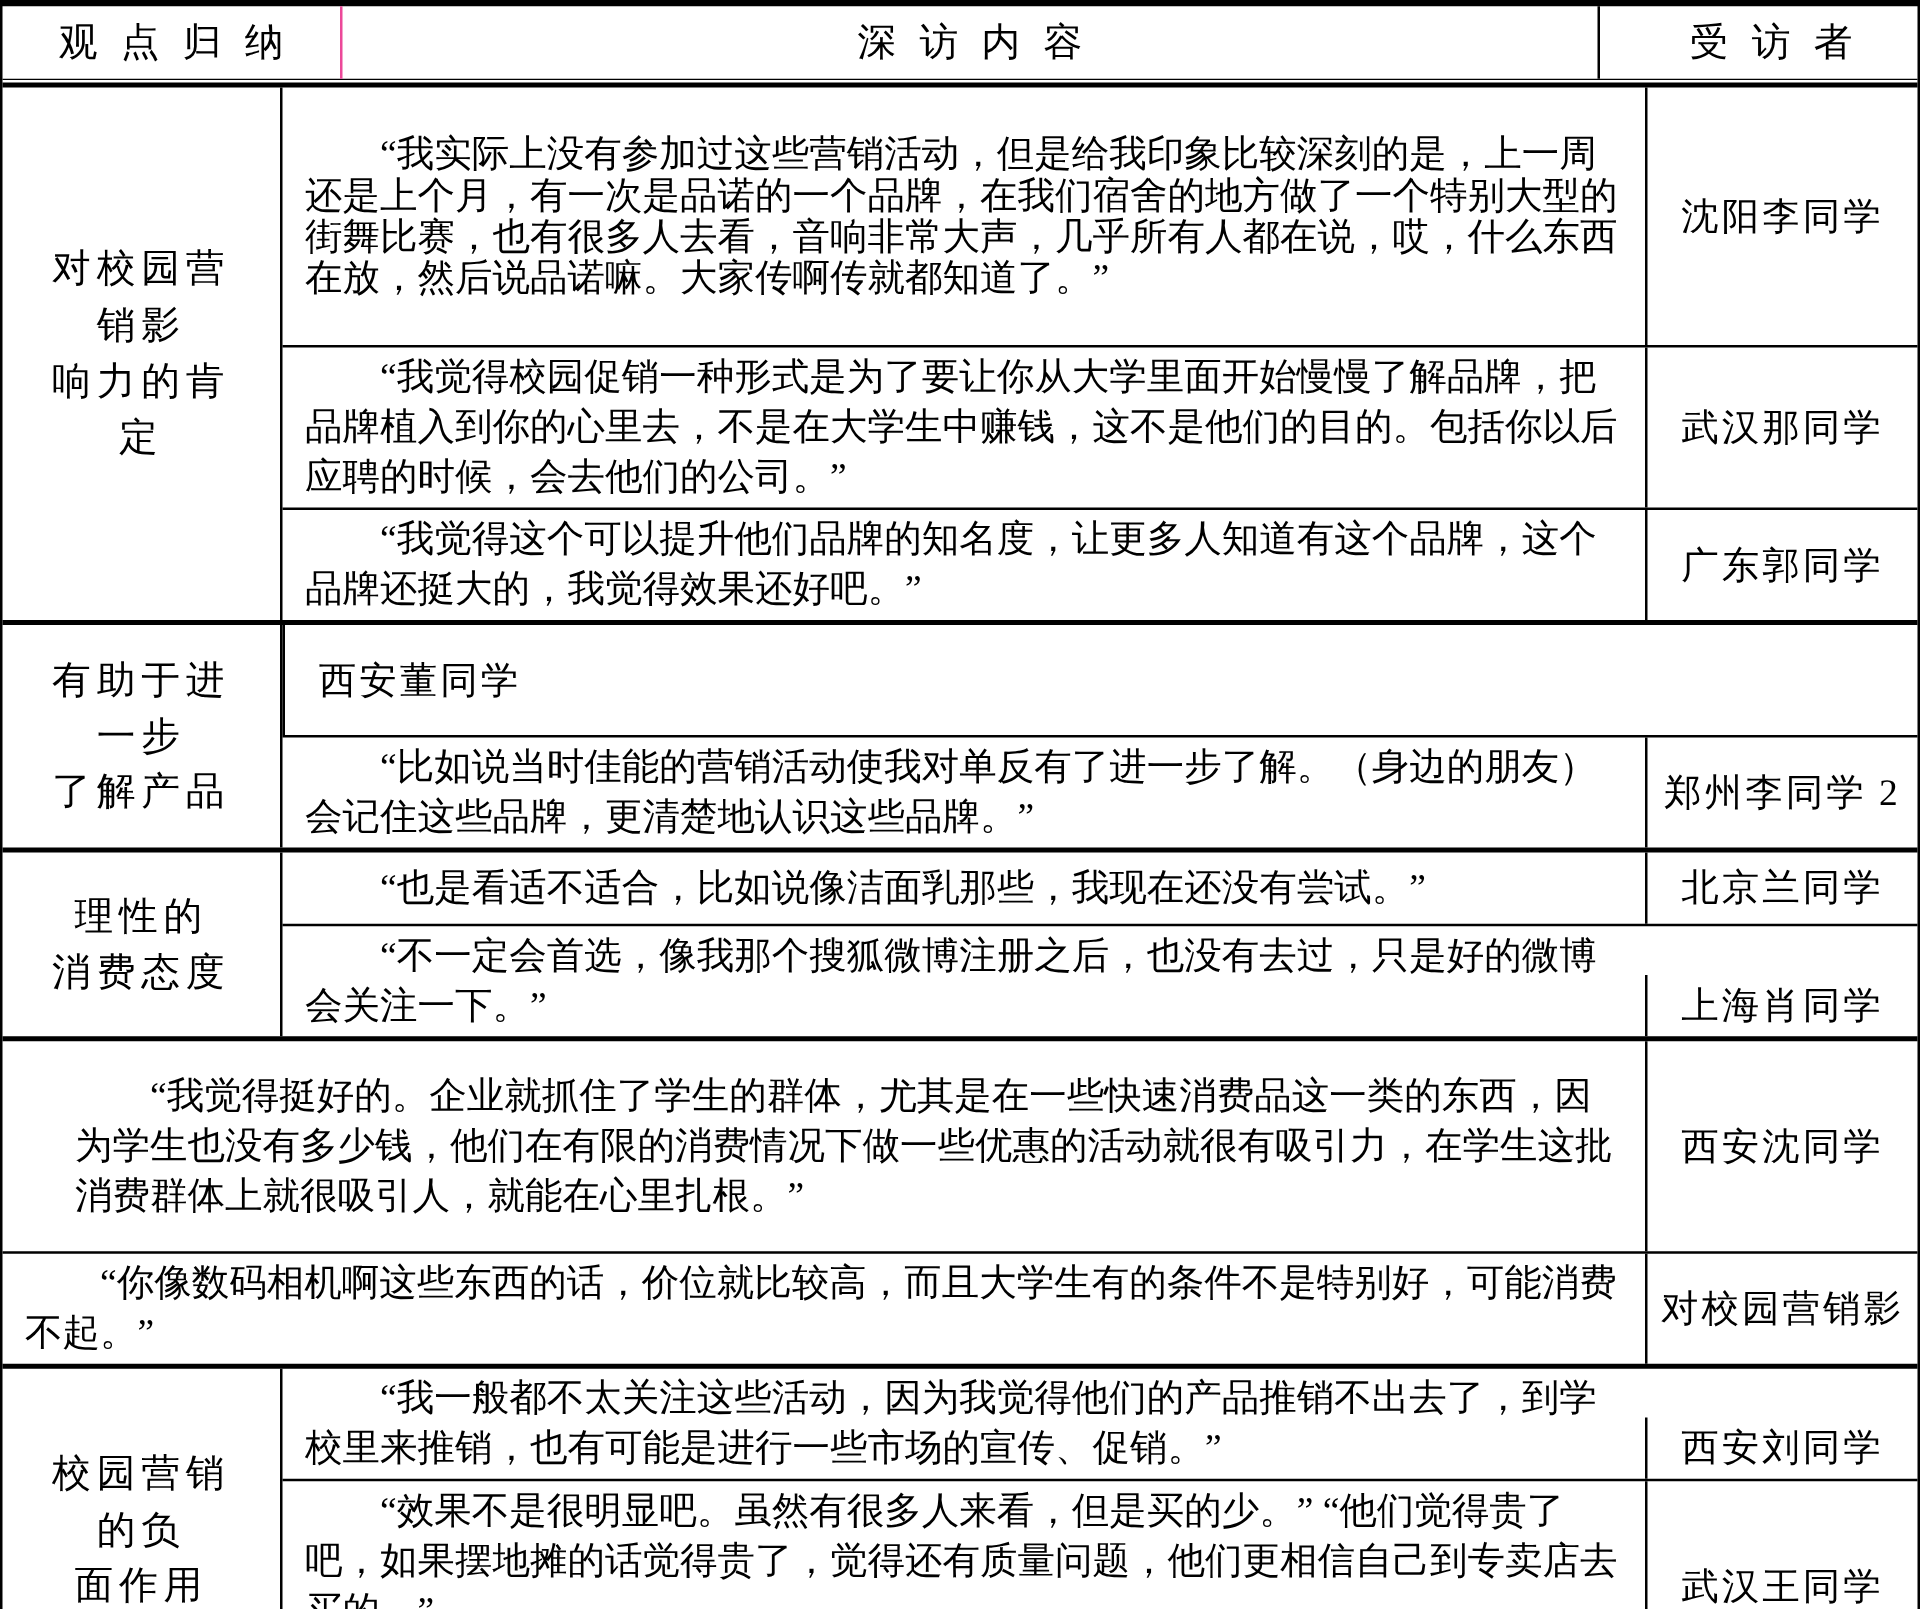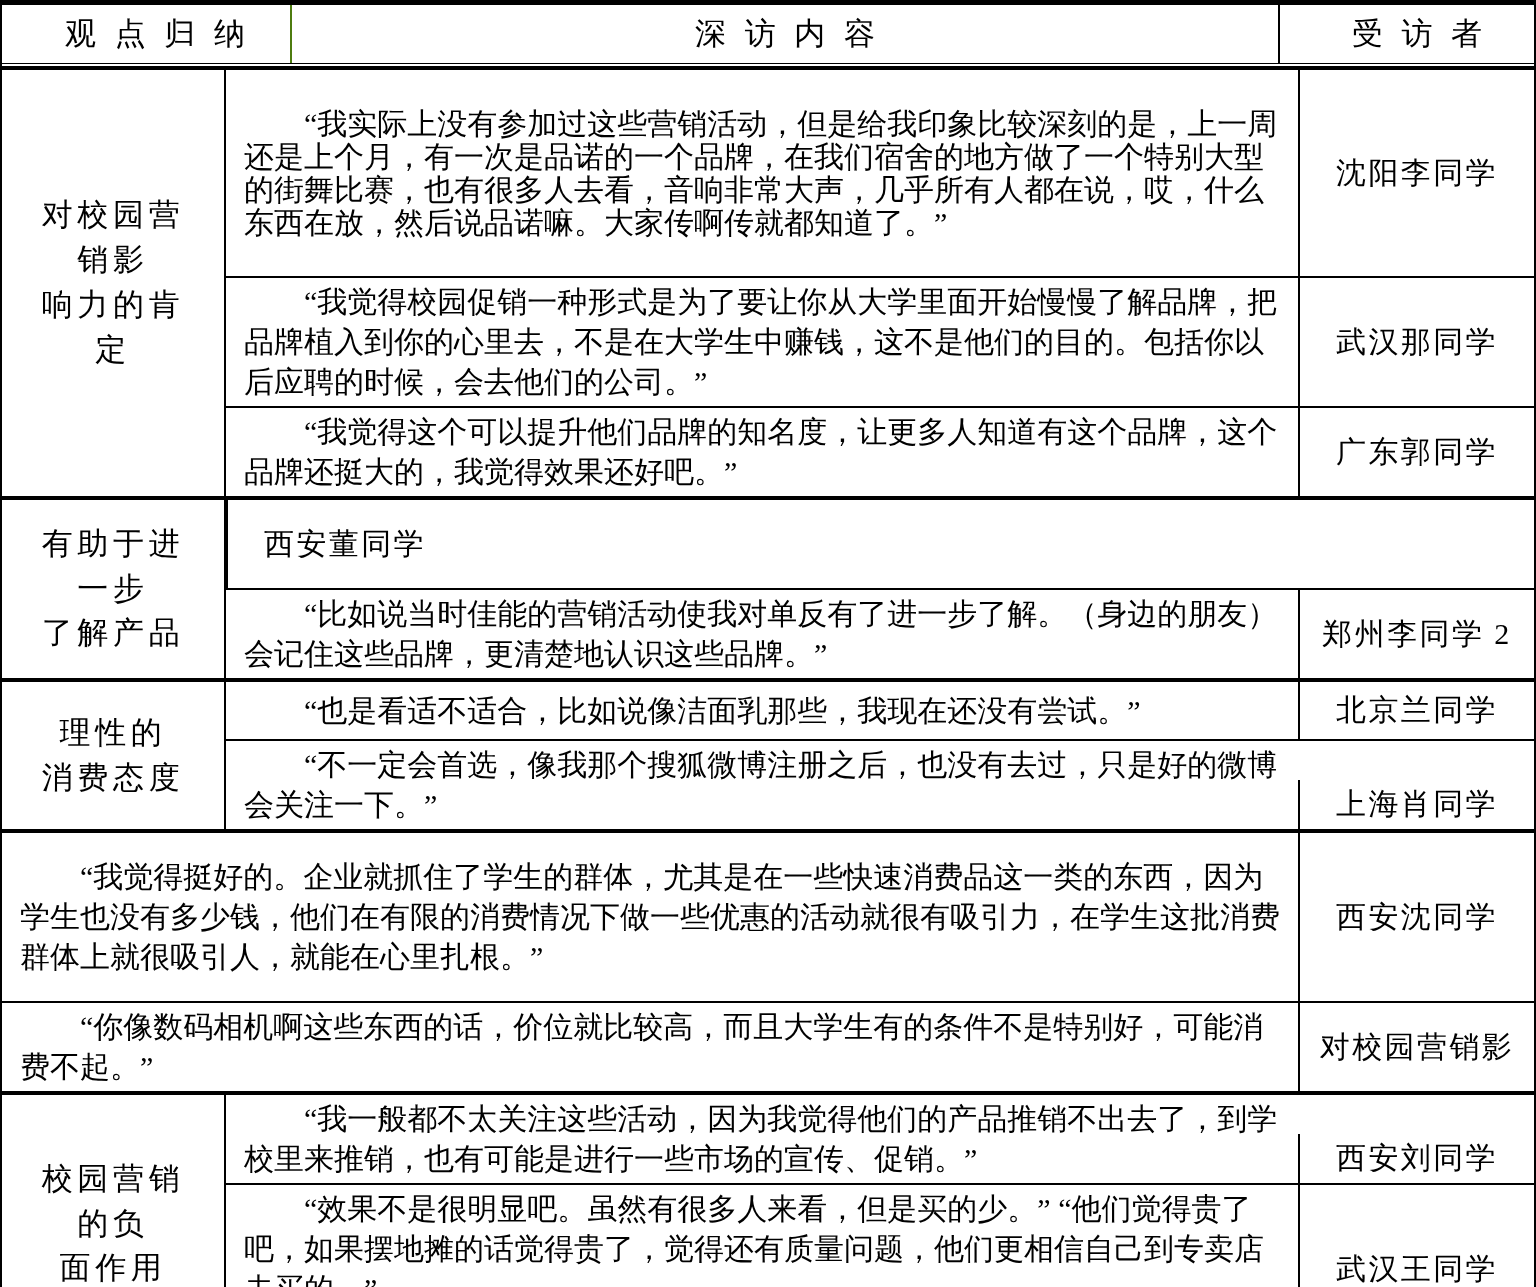--- a/index.html
+++ b/index.html
@@ -26,21 +26,21 @@
     border-bottom:1px solid #000;
     height:58px;
   }
   .h-cell{
     display:flex;align-items:center;justify-content:center;
     font-size:31px;
     letter-spacing:0.6em;
     text-indent:0.6em; 
     white-space:nowrap;
   }
-  .h-viewpoint{width:270px;border-right:2px solid #4d7c0f;padding-left:18px;}
+  .h-viewpoint{width:270px;border-right:2px solid #ec4899;}
   .h-content{flex:1;border-right:2px solid #000;}
   .h-interviewee{width:234px;margin-left:20px;}
   
   .body-wrap{border-top:4px solid #000;margin-top:2px;}
   .group{
     display:flex;
     border-top:4px solid #000;
   }
   .group:first-child{border-top:none;}
   .group-label{
@@ -67,34 +67,34 @@
     line-height:40px;
     padding:4px 16px 4px 18px;
     text-indent:2em;
     white-space:pre-line;
     box-sizing:border-box;
     display:flex;align-items:center;
   }
   .quote-cell > span{display:block;width:100%;}
   .quote-tight{line-height:33px;}
   .who-cell{
-    width:236px;
+    width:218px;
     border-left:2px solid #000;
     display:flex;align-items:center;justify-content:center;
     text-align:center;
     font-size:30px;
     letter-spacing:0.08em;
     padding:4px 2px;
     box-sizing:border-box;
     white-space:nowrap;
   }
   
   .mh206{min-height:206px;} .mh128{min-height:128px;} .mh82{min-height:82px;}
   .mh88{min-height:88px;} .mh84{min-height:84px;} .mh57{min-height:57px;}
-  .mh86{min-height:86px;align-items:flex-end;} .mh168{min-height:168px;} .mh83{min-height:83px;}
+  .mh86{min-height:86px;align-items:flex-end;} .mh168{min-height:168px;padding-left:40px;} .mh83{min-height:83px;}
   .mh160{min-height:160px;}
 </style>
 </head>
 <body>
 
 <div class="page">
   <div class="doc-table">
 
     <div class="header-row">
       <div class="h-cell h-viewpoint">观点归纳</div>

